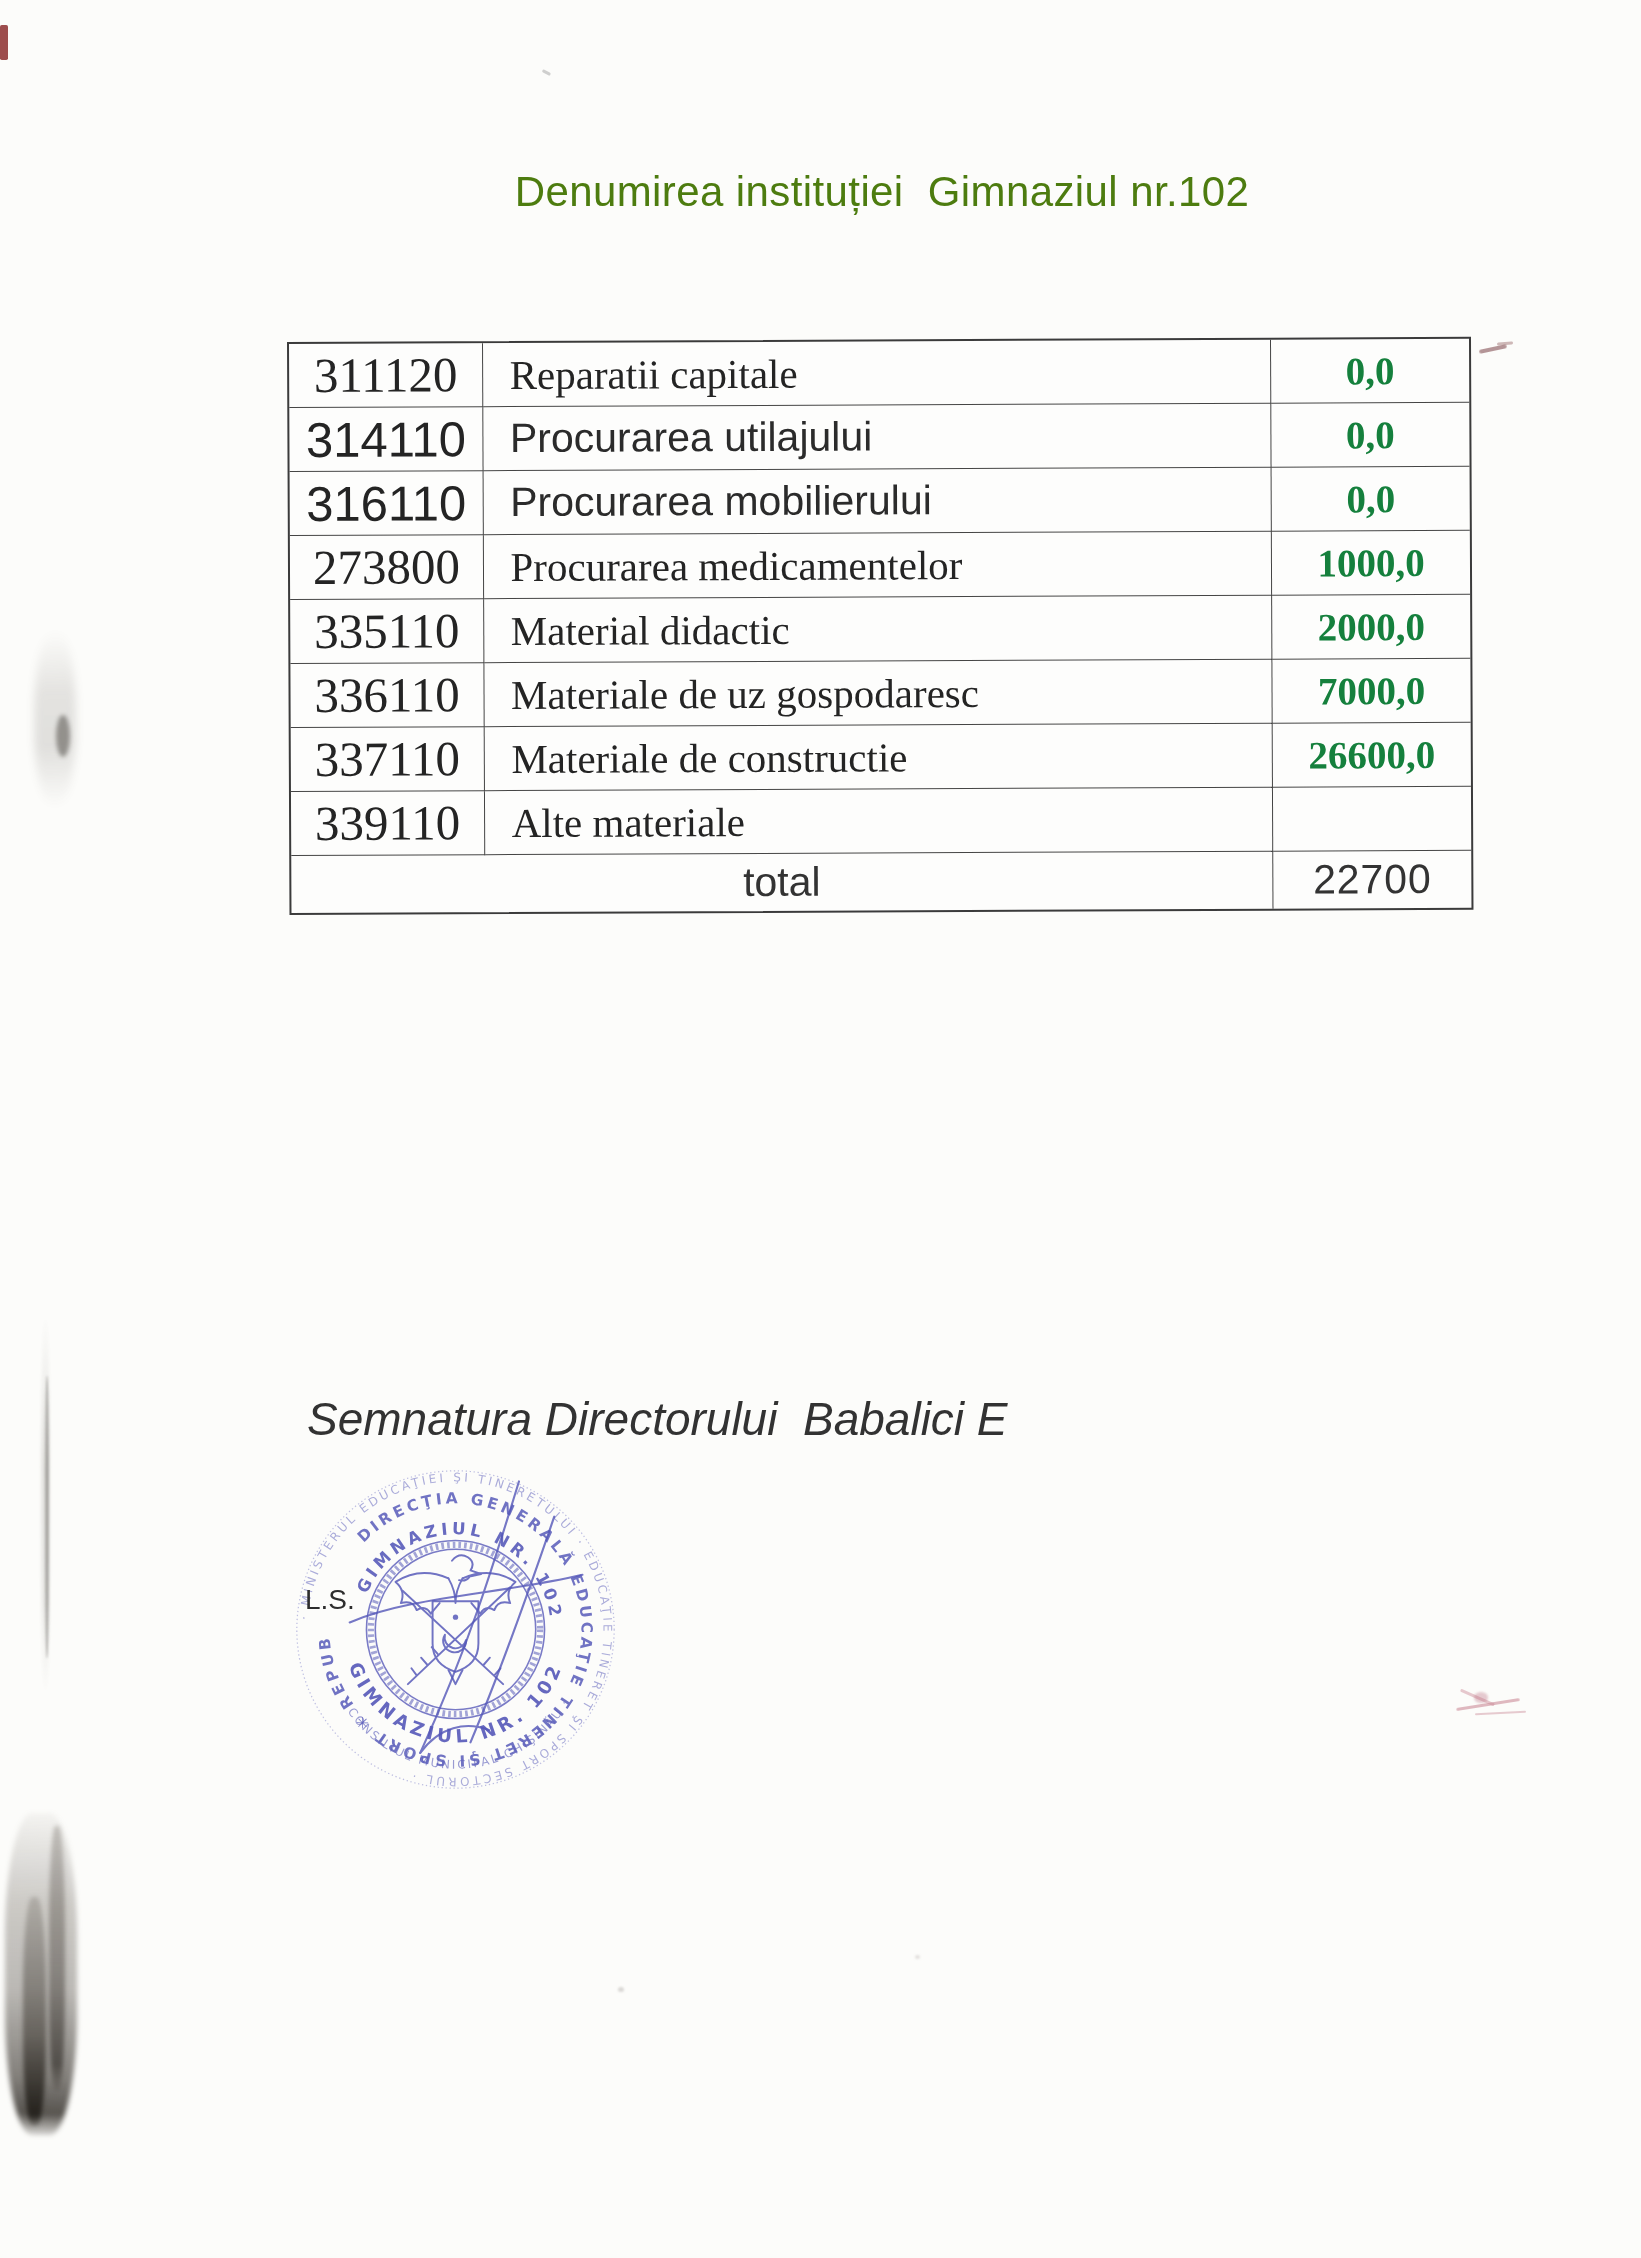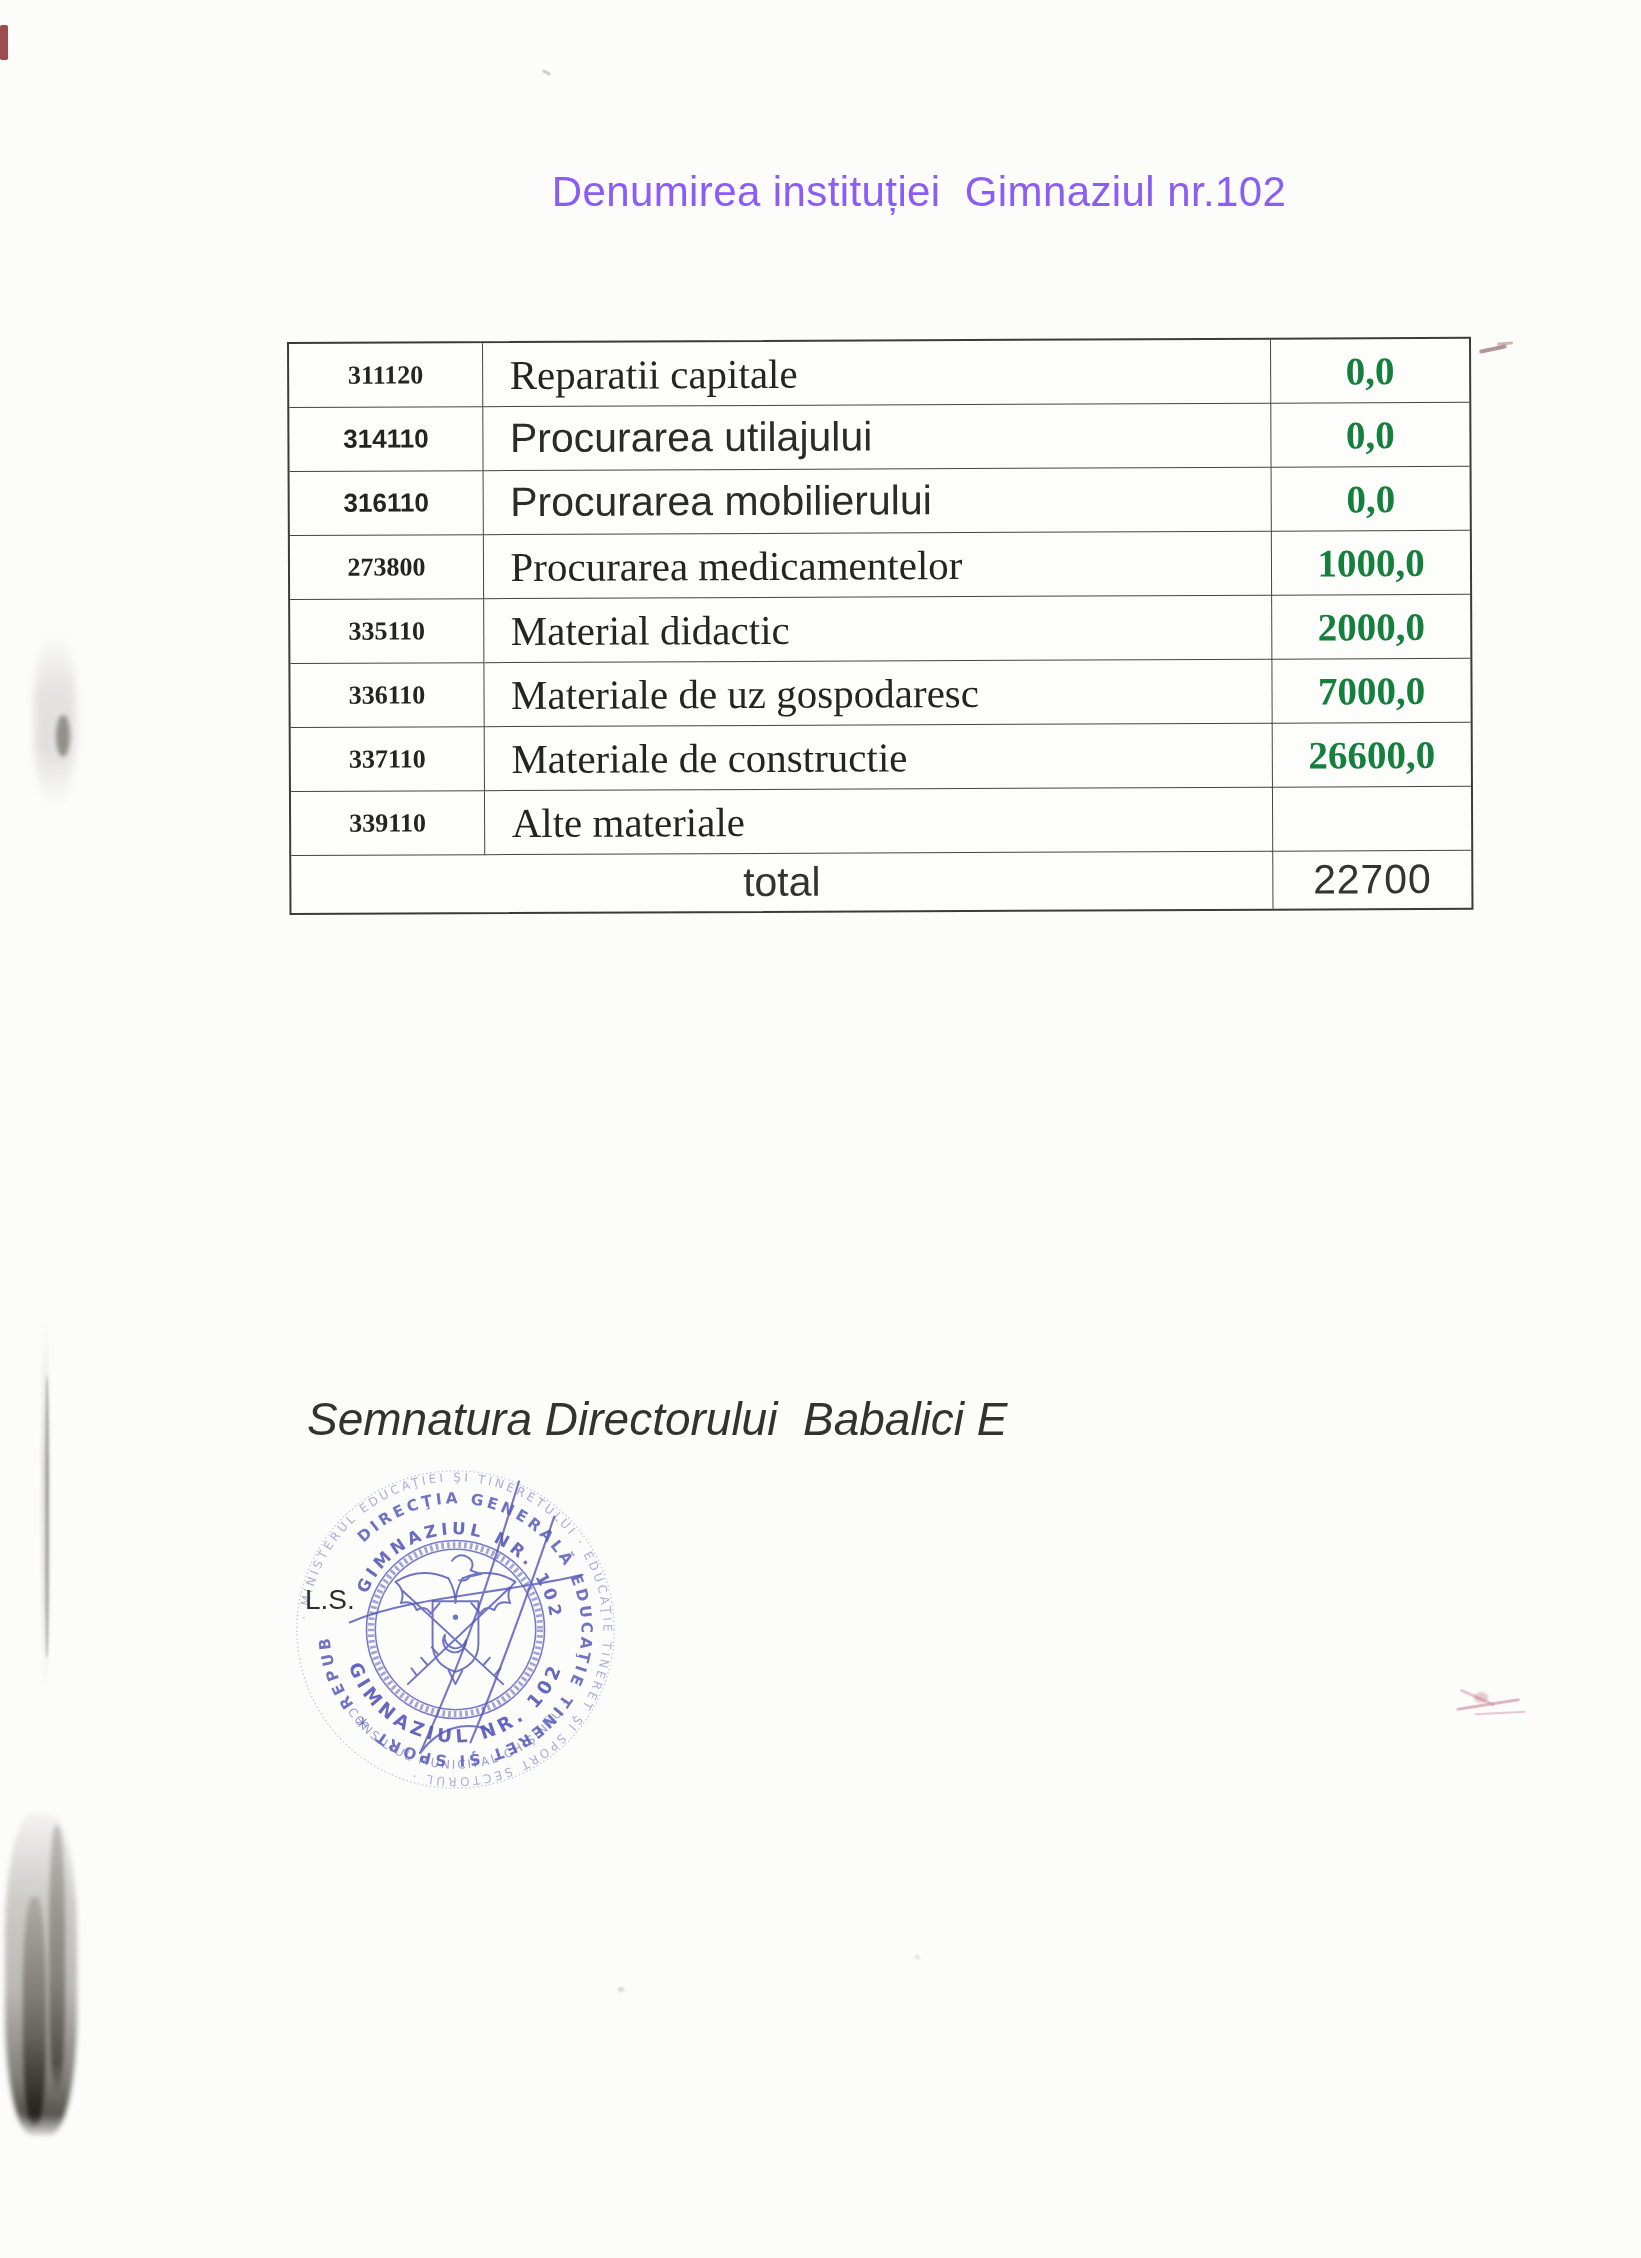--- a/index.html
+++ b/index.html
@@ -5,23 +5,22 @@
   html,body{margin:0;padding:0;}
   body{
     width:1642px;height:2258px;position:relative;overflow:hidden;
     background:#fcfcfa;
     font-family:"Liberation Sans",sans-serif;
   }
 
   
   .doc-title{
     position:absolute;top:168px;left:882px;transform:translateX(-50%);
-    font-size:42px;color:#8b5cf6;white-space:pre;letter-spacing:0.4px;
+    font-size:42px;color:#4d7c0f;white-space:pre;letter-spacing:0.4px;
     font-family:"Liberation Sans",sans-serif;
-    margin-left:37px;
   }
 
   
   .budget-table{
     position:absolute;left:287px;top:342px;
     display:grid;
     grid-template-columns:194px 788px 198px;
     grid-template-rows:repeat(8,64px) 57px;
     border:2.6px solid #3b3b3b;
     background:#fdfdfc;
@@ -29,21 +28,21 @@
     transform-origin:left top;
   }
   .cell{
     display:flex;align-items:center;
     border-right:1.8px solid #454545;
     border-bottom:1.8px solid #454545;
     color:#242424;
   }
   .cell.last-col{border-right:none;}
   .cell.last-row{border-bottom:none;}
-  .c-code{justify-content:center;font-weight:bold;font-size:26px;}
+  .c-code{justify-content:center;font-weight:normal;font-size:49px;}
   .c-desc{padding-left:26.5px;font-size:41px;}
   .c-val{justify-content:center;font-weight:bold;font-size:39px;color:#15803d;}
   .serif{font-family:"Liberation Serif","DejaVu Serif",serif;}
   .sans{font-family:"Liberation Sans",sans-serif;}
   .sans.c-desc{font-weight:500;font-size:41px;color:#2b2b2b;}
   .total-label{
     grid-column:1 / 3;justify-content:center;font-size:41px;color:#333;
     font-family:"Liberation Sans",sans-serif;font-weight:400;
   }
   .total-value{

